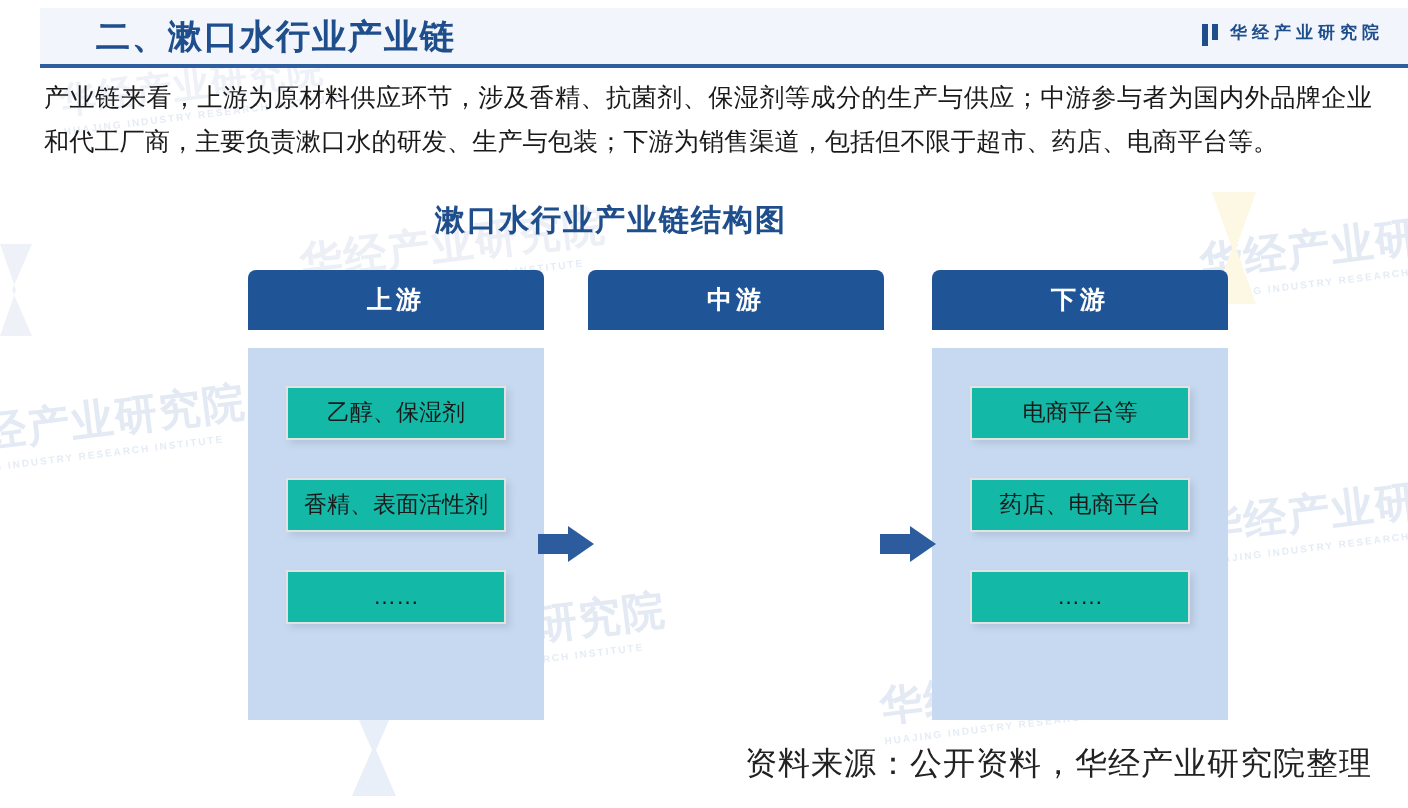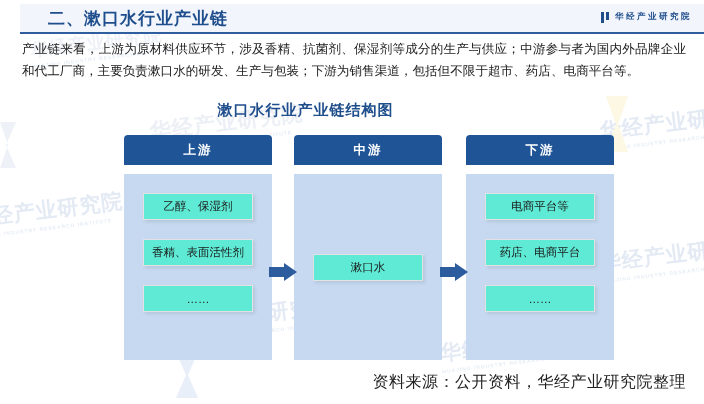--- a/index.html
+++ b/index.html
@@ -150,21 +150,21 @@
   }
   .col-body {
     margin-top: 9px;
     background: #c6d9f0;
     display: flex;
     flex-direction: column;
     align-items: center;
   }
 
   .node {
-    background: #5eead4;
+    background: #14b8a6;
     border: 1px solid #e2e2e2;
     box-shadow: 2px 2px 3px rgba(120,130,150,0.22);
     font-size: 11.5px;
     color: #1a1a1a;
     display: flex;
     align-items: center;
     justify-content: center;
     white-space: nowrap;
   }
 
@@ -290,23 +290,20 @@
       </div>
     </div>
 
     <div class="arrow arrow-1">
       <span class="shaft"></span>
         <span class="head"></span>
     </div>
 
     <div class="col col-mid">
       <div class="col-head">中游</div>
-      <div class="col-body">
-        <div class="node">漱口水</div>
-      </div>
     </div>
 
     <div class="arrow arrow-2">
       <span class="shaft"></span>
         <span class="head"></span>
     </div>
 
     <div class="col col-down">
       <div class="col-head">下游</div>
       <div class="col-body">

